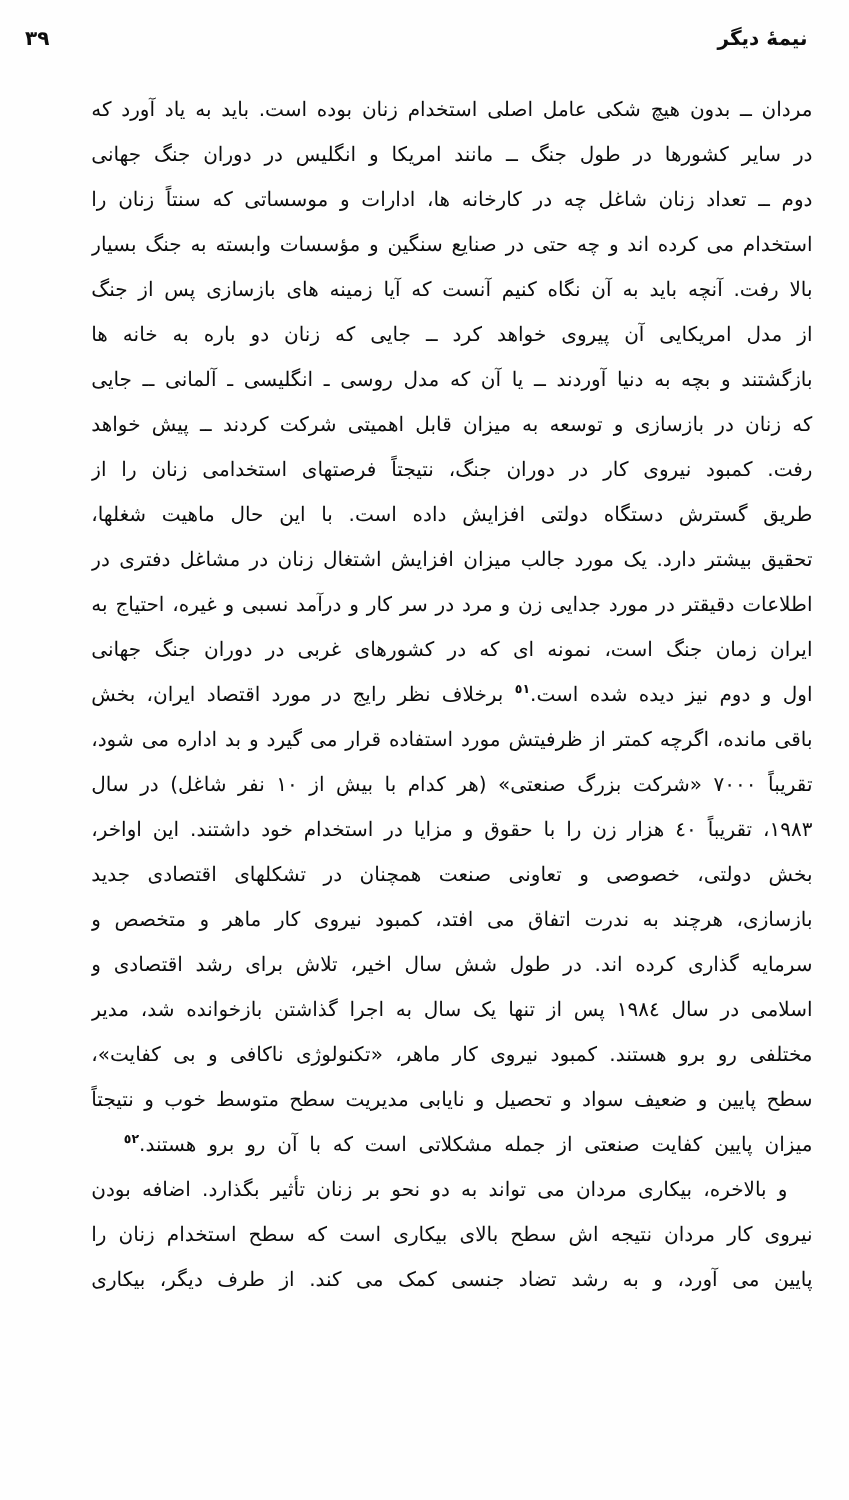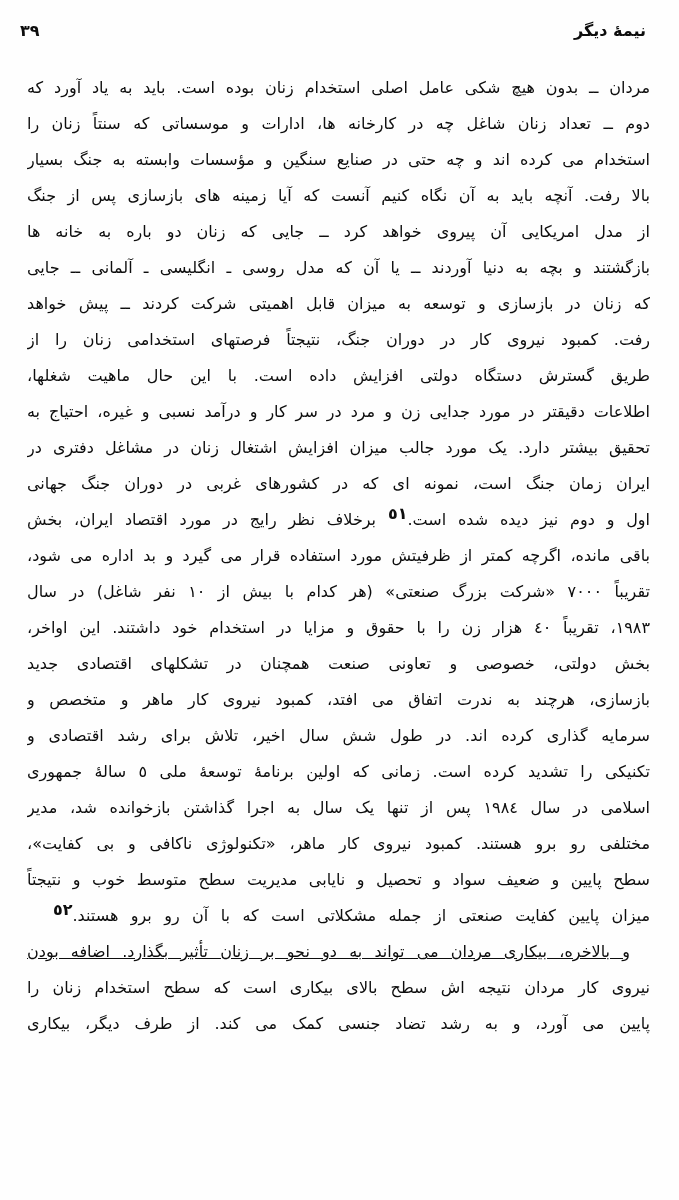--- a/index.html
+++ b/index.html
@@ -31,59 +31,60 @@
     right: 29px;
     left: 27px;
   }
   .line {
     font-size: 16px;
     line-height: 36px;
     height: 36px;
     text-align: justify;
     text-align-last: justify;
     overflow: hidden;
+    margin-left: 46px;
   }
-  .line.indent { padding-right: 20px; text-decoration: underline; }
+  .line.indent { padding-right: 20px; }
   .line.short-end { padding-left: 26px; }
   sup.fn {
-    font-size: 16px;
+    font-size: 10px;
     line-height: 0;
     vertical-align: super;
     font-weight: bold;
   }
 </style>
 </head>
 <body>
 
 <div class="page">
   <div class="header-row">
     <span class="title">نیمۀ دیگر</span>
     <span class="pagenum">٣٩</span>
   </div>
   <div class="body-text">
       <div class="line">مردان ــ بدون هیچ شکی عامل اصلی استخدام زنان بوده است. باید به یاد آورد که</div>
+      <div class="line">در سایر کشورها در طول جنگ ــ مانند امریکا و انگلیس در دوران جنگ جهانی</div>
       <div class="line">دوم ــ تعداد زنان شاغل چه در کارخانه ها، ادارات و موسساتی که سنتاً زنان را</div>
       <div class="line">استخدام می کرده اند و چه حتی در صنایع سنگین و مؤسسات وابسته به جنگ بسیار</div>
       <div class="line">بالا رفت. آنچه باید به آن نگاه کنیم آنست که آیا زمینه های بازسازی پس از جنگ</div>
       <div class="line">از مدل امریکایی آن پیروی خواهد کرد ــ جایی که زنان دو باره به خانه ها</div>
       <div class="line">بازگشتند و بچه به دنیا آوردند ــ یا آن که مدل روسی ـ انگلیسی ـ آلمانی ــ جایی</div>
       <div class="line">که زنان در بازسازی و توسعه به میزان قابل اهمیتی شرکت کردند ــ پیش خواهد</div>
       <div class="line">رفت. کمبود نیروی کار در دوران جنگ، نتیجتاً فرصتهای استخدامی زنان را از</div>
       <div class="line">طریق گسترش دستگاه دولتی افزایش داده است. با این حال ماهیت شغلها،</div>
+      <div class="line">تحقیق بیشتر دارد. یک مورد جالب میزان افزایش اشتغال زنان در مشاغل دفتری در</div>
       <div class="line">اطلاعات دقیقتر در مورد جدایی زن و مرد در سر کار و درآمد نسبی و غیره، احتیاج به</div>
-      <div class="line">تحقیق بیشتر دارد. یک مورد جالب میزان افزایش اشتغال زنان در مشاغل دفتری در</div>
       <div class="line">ایران زمان جنگ است، نمونه ای که در کشورهای غربی در دوران جنگ جهانی</div>
       <div class="line">اول و دوم نیز دیده شده است.<sup class="fn">٥١</sup> برخلاف نظر رایج در مورد اقتصاد ایران، بخش</div>
       <div class="line">باقی مانده، اگرچه کمتر از ظرفیتش مورد استفاده قرار می گیرد و بد اداره می شود،</div>
       <div class="line">تقریباً ٧٠٠٠ «شرکت بزرگ صنعتی» (هر کدام با بیش از ١٠ نفر شاغل) در سال</div>
       <div class="line">١٩٨٣، تقریباً ٤٠ هزار زن را با حقوق و مزایا در استخدام خود داشتند. این اواخر،</div>
       <div class="line">بخش دولتی، خصوصی و تعاونی صنعت همچنان در تشکلهای اقتصادی جدید</div>
       <div class="line">بازسازی، هرچند به ندرت اتفاق می افتد، کمبود نیروی کار ماهر و متخصص و</div>
       <div class="line">سرمایه گذاری کرده اند. در طول شش سال اخیر، تلاش برای رشد اقتصادی و</div>
-      <div class="line">تکنیکی را تشدید کرده است. زمانی که اولین برنامۀ توسعۀ ملی ٥ سالۀ جمهوری</div>
       <div class="line">اسلامی در سال ١٩٨٤ پس از تنها یک سال به اجرا گذاشتن بازخوانده شد، مدیر</div>
       <div class="line">مختلفی رو برو هستند. کمبود نیروی کار ماهر، «تکنولوژی ناکافی و بی کفایت»،</div>
       <div class="line">سطح پایین و ضعیف سواد و تحصیل و نایابی مدیریت سطح متوسط خوب و نتیجتاً</div>
       <div class="line short-end">میزان پایین کفایت صنعتی از جمله مشکلاتی است که با آن رو برو هستند.<sup class="fn">٥٢</sup></div>
       <div class="line indent">و بالاخره، بیکاری مردان می تواند به دو نحو بر زنان تأثیر بگذارد. اضافه بودن</div>
       <div class="line">نیروی کار مردان نتیجه اش سطح بالای بیکاری است که سطح استخدام زنان را</div>
       <div class="line">پایین می آورد، و به رشد تضاد جنسی کمک می کند. از طرف دیگر، بیکاری</div>
     </div>
 </div>
 

